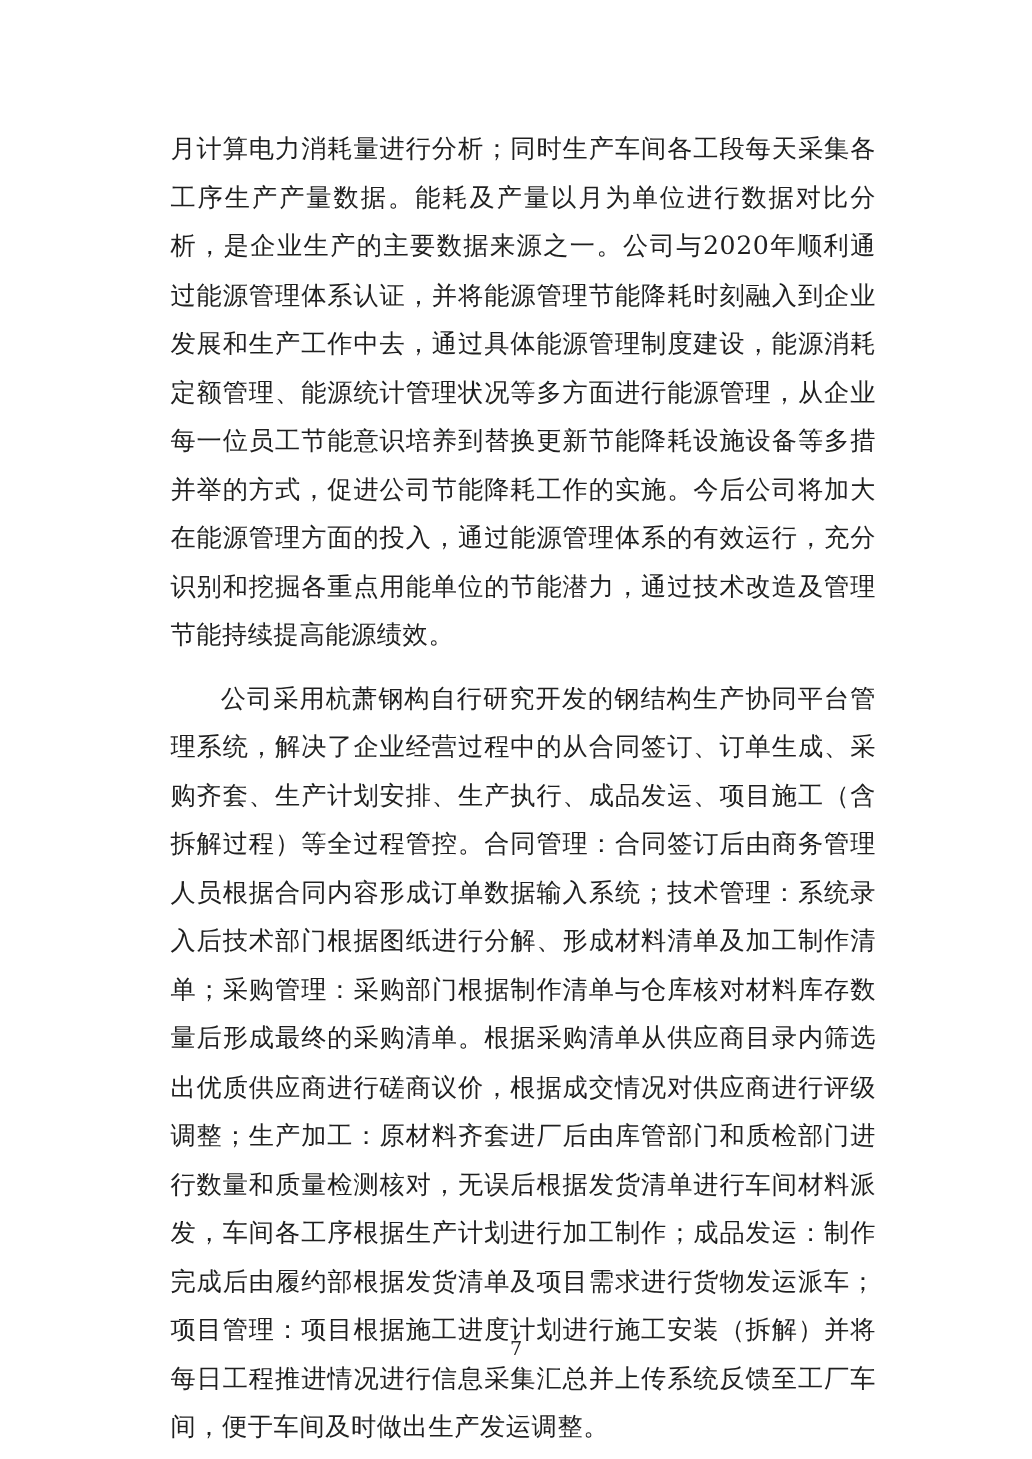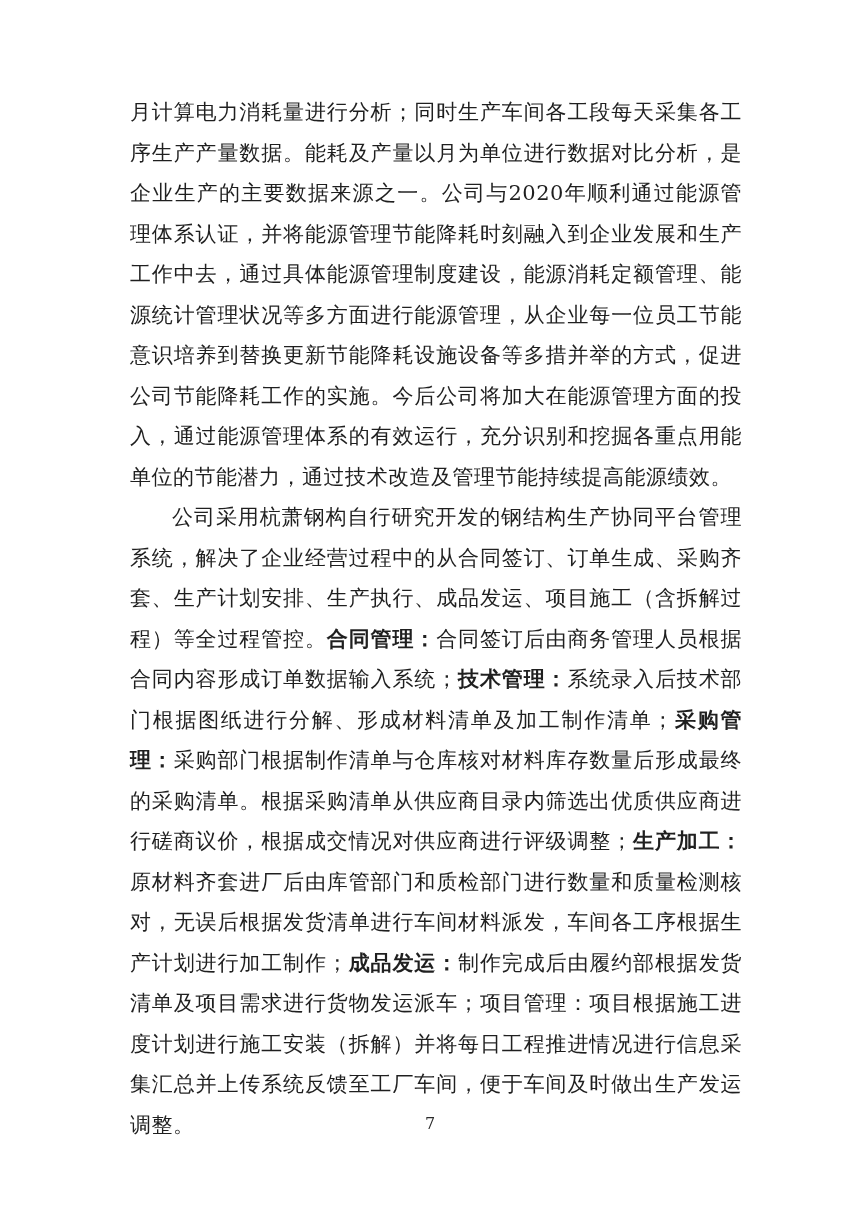--- a/index.html
+++ b/index.html
@@ -16,33 +16,33 @@
     font-family: "DejaVu Serif", serif;
   }
   .doc-body {
     position: absolute;
     left: 130px;
     top: 92px;
     width: 612px;
     color: #1f1f1f;
   }
   .para {
-    margin: 0;
+    margin: 12px;
     font-size: 21px;
     line-height: 40.5px;
     text-align: justify;
     text-justify: inter-ideograph;
     letter-spacing: 0.5px;
     word-break: break-all;
   }
   .para.indent {
     text-indent: 2em;
   }
   .bold {
-    font-weight: 700;
+    font-weight: 400;
   }
   .page-number {
     position: absolute;
     left: 0;
     right: 0;
     top: 1114px;
     text-align: center;
     font-size: 16px;
     color: #2a2a2a;
     font-family: "DejaVu Serif", serif;

